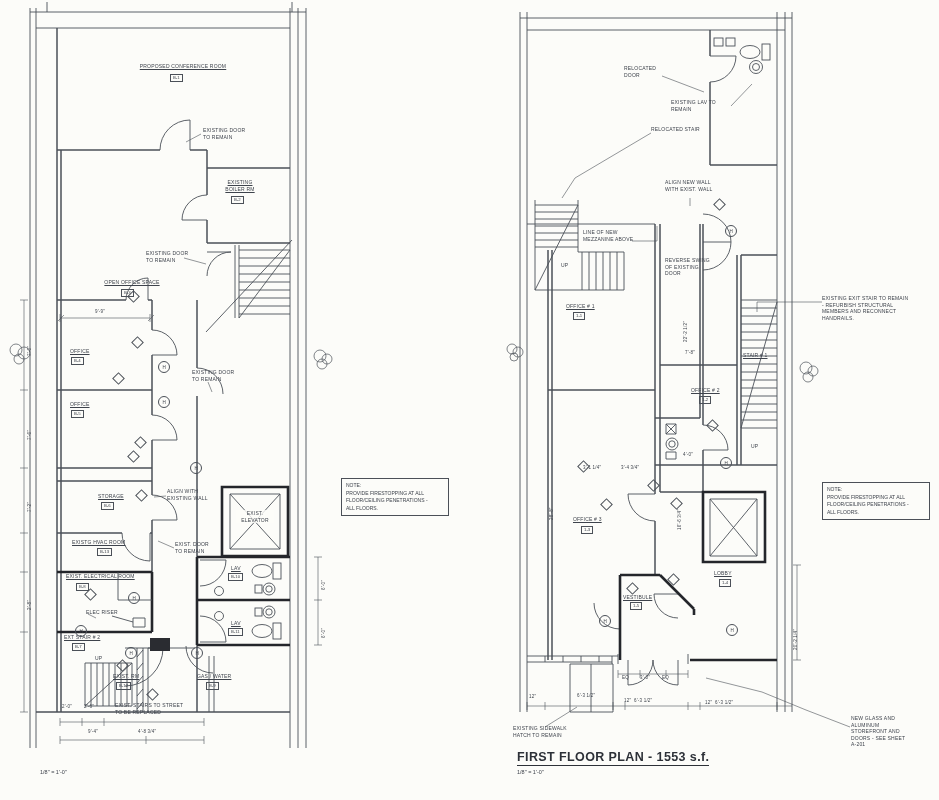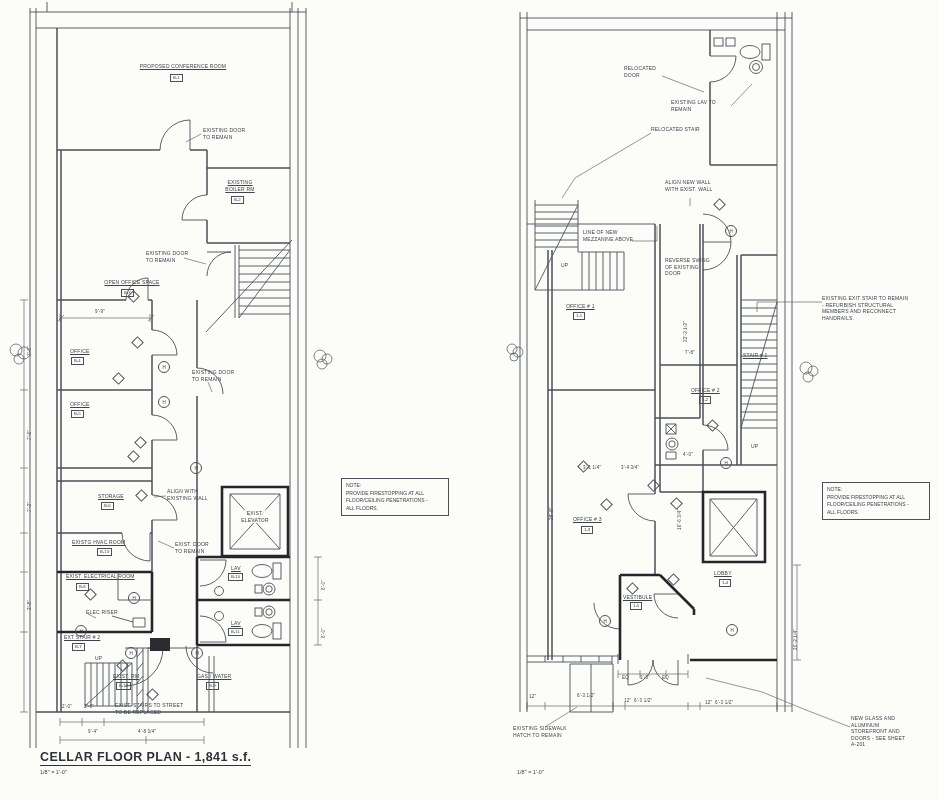--- a/index.html
+++ b/index.html
@@ -158,21 +158,20 @@
 <div class="dim" style="left:62px;top:704px">2'-0"</div>
 <div class="dim" style="left:84px;top:704px">2'-6"</div>
 <div class="dim" style="left:88px;top:729px">9'-4"</div>
 <div class="dim" style="left:138px;top:729px">4'-8 3/4"</div>
 <div class="dim rot" style="left:27px;top:356px">7'-0"</div>
 <div class="dim rot" style="left:27px;top:440px">7'-6"</div>
 <div class="dim rot" style="left:27px;top:512px">7'-2"</div>
 <div class="dim rot" style="left:27px;top:610px">2'-8"</div>
 <div class="dim rot" style="left:321px;top:590px">6'-0"</div>
 <div class="dim rot" style="left:321px;top:638px">6'-0"</div>
-<div class="title" style="left:40px;top:750px">CELLAR FLOOR PLAN - 1,841 s.f.</div>
 <div class="scale" style="left:40px;top:769px">1/8" = 1'-0"</div>
 
 <div class="dia" style="left:129px;top:292px"></div>
 <div class="dia" style="left:133px;top:338px"></div>
 <div class="dia" style="left:114px;top:374px"></div>
 <div class="dia" style="left:136px;top:438px"></div>
 <div class="dia" style="left:129px;top:452px"></div>
 <div class="dia" style="left:137px;top:491px"></div>
 <div class="dia" style="left:86px;top:590px"></div>
 <div class="dia" style="left:118px;top:661px"></div>
@@ -233,20 +232,21 @@
 <div class="dim" style="left:577px;top:693px">6'-3 1/2"</div>
 <div class="dim" style="left:624px;top:698px">12"  6'-3 1/2"</div>
 <div class="dim" style="left:705px;top:700px">12"  6'-3 1/2"</div>
 <div class="lbl" style="left:513px;top:725px">EXISTING SIDEWALK
 HATCH TO REMAIN</div>
 <div class="lbl" style="left:851px;top:715px">NEW GLASS AND
 ALUMINUM
 STOREFRONT AND
 DOORS - SEE SHEET
 A-201</div>
+<div class="title" style="left:517px;top:750px">FIRST FLOOR PLAN - 1553 s.f.</div>
 <div class="scale" style="left:517px;top:769px">1/8" = 1'-0"</div>
 
 <div class="dia" style="left:715px;top:200px"></div>
 <div class="dia" style="left:708px;top:421px"></div>
 <div class="dia" style="left:602px;top:500px"></div>
 <div class="dia" style="left:672px;top:499px"></div>
 <div class="dia" style="left:649px;top:481px"></div>
 <div class="dia" style="left:628px;top:584px"></div>
 <div class="dia" style="left:669px;top:575px"></div>
 <div class="dia" style="left:579px;top:462px"></div>

